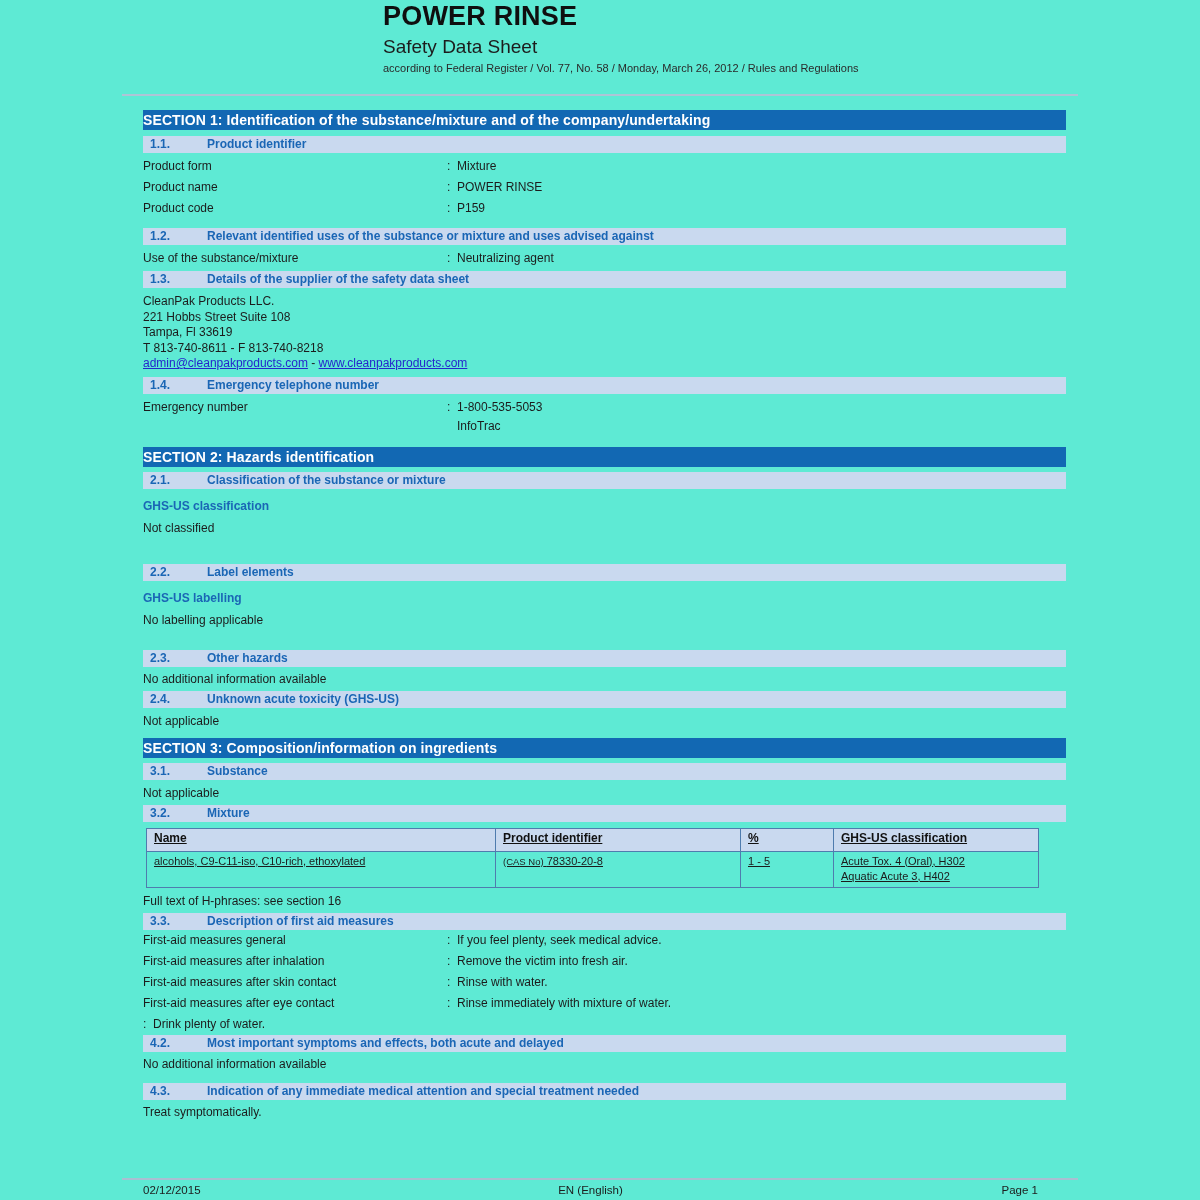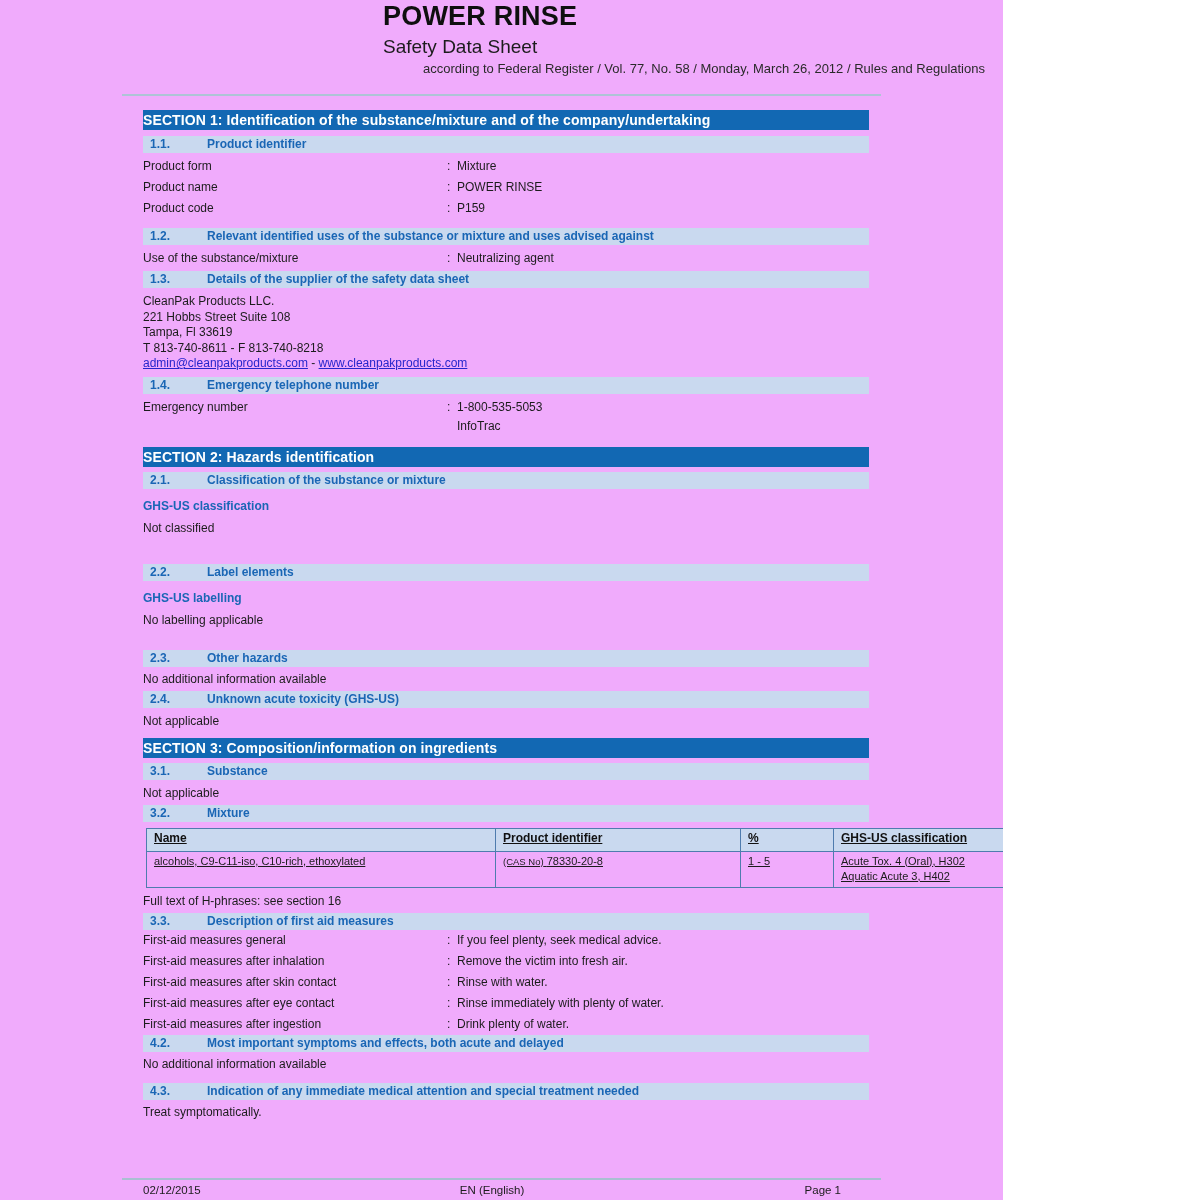--- a/index.html
+++ b/index.html
@@ -1,24 +1,24 @@
 <!DOCTYPE html>
 <html style="--accent: #1268b3; --subbg: #c9d9ef; --accent-text: #1a66b5;"><head>
 <meta charset="utf-8">
 <style>
   html,body { margin:0; padding:0; background:#ffffff; }
   .page {
-    position:relative; width:1003px; height:1200px; background:#f0abfc;
+    position:relative; width:1200px; height:1200px; background:#5eead4;
     font-family:"Liberation Sans", sans-serif; color:#1c1c1c; overflow:hidden;
   }
   
   .masthead { padding:3px 0 0 383px; }
   .doc-title { font-size:27px; font-weight:bold; color:#0f0f0f; line-height:27px; letter-spacing:0.2px; }
   .doc-subtitle { font-size:19px; color:#1c1c1c; line-height:21px; margin-top:6px; }
-  .doc-regulation { font-size:13px; color:#2a2a2a; line-height:13px; margin-top:5px;margin-left:40px; }
+  .doc-regulation { font-size:11px; color:#2a2a2a; line-height:13px; margin-top:5px; }
   .top-rule { margin:19px 122px 0 122px; border-top:2px solid #aec4d6; height:0; }
 
   
   .content { margin:14px 134px 0 143px; }
 
   
   .sec-bar {
     background:var(--accent,#1268b3); color:#ffffff; font-weight:bold; font-size:14px;
     height:20px; line-height:20px; letter-spacing:0.1px;
   }
@@ -233,24 +233,23 @@
         <div class="kv-value">Remove the victim into fresh air.</div>
       </div>
       <div class="kv">
         <div class="kv-label">First-aid measures after skin contact</div>
         <div class="kv-colon">:</div>
         <div class="kv-value">Rinse with water.</div>
       </div>
       <div class="kv">
         <div class="kv-label">First-aid measures after eye contact</div>
         <div class="kv-colon">:</div>
-        <div class="kv-value">Rinse immediately with plenty of water.</div>
-      </div>
-      <div class="kv">
-        <div class="kv-label">First-aid measures after ingestion</div>
+        <div class="kv-value">Rinse immediately with mixture of water.</div>
+      </div>
+      <div class="kv">
         <div class="kv-colon">:</div>
         <div class="kv-value">Drink plenty of water.</div>
       </div>
     </div>
 
     <div class="sub-bar mt4">
       <span class="sub-num">4.2.</span>
       <span>Most important symptoms and effects, both acute and delayed</span>
     </div>
     <div class="plain mt5">No additional information available</div>

